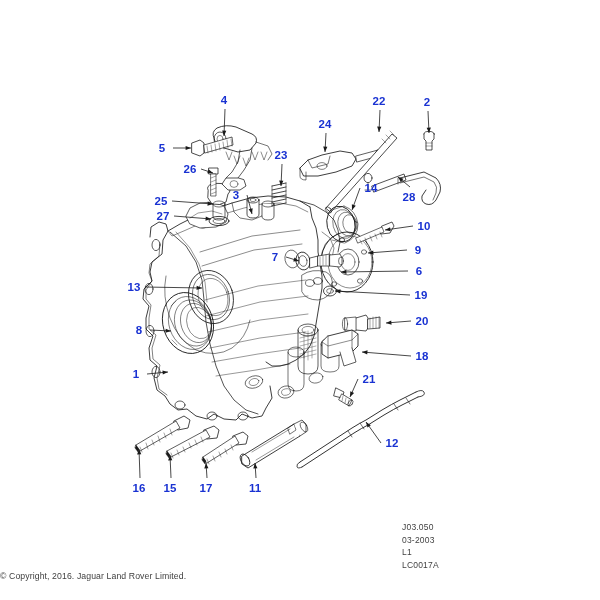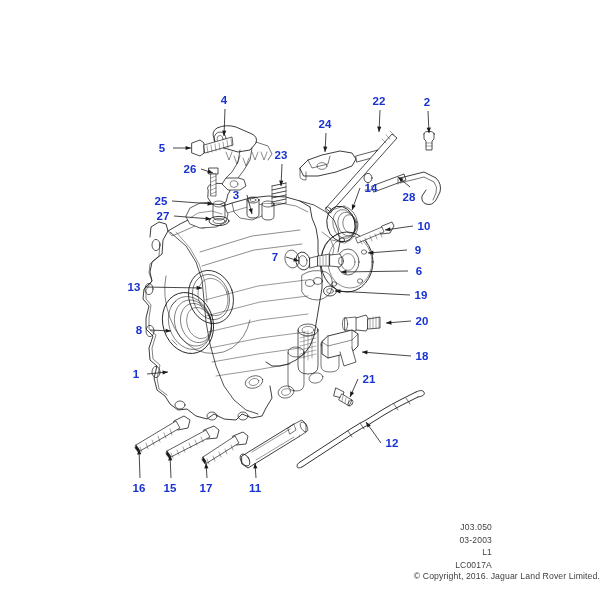--- a/index.html
+++ b/index.html
@@ -26,33 +26,33 @@
     position: absolute;
     left: 0; top: 0;
     width: 600px;
     height: 600px;
   }
   .footer-block {
     position: absolute;
     right: 108px;
     top: 521px;
     width: 90px;
-    text-align: right;
+    text-align: left;
     font-size: 8.5px;
     line-height: 12.6px;
     color: #3f3f3f;
     letter-spacing: 0.2px;
   }
   .footer-block div { white-space: nowrap; }
   .copyright {
     position: absolute;
     left: 0;
     top: 571px;
     width: 600px;
-    text-align: right;
+    text-align: left;
     font-size: 8.7px;
     color: #3f3f3f;
     letter-spacing: 0.1px;
   }
   .cal-text {
     font-family: "Liberation Sans", sans-serif;
     font-size: 11.5px;
     font-weight: bold;
     fill: #1932d2;
   }

